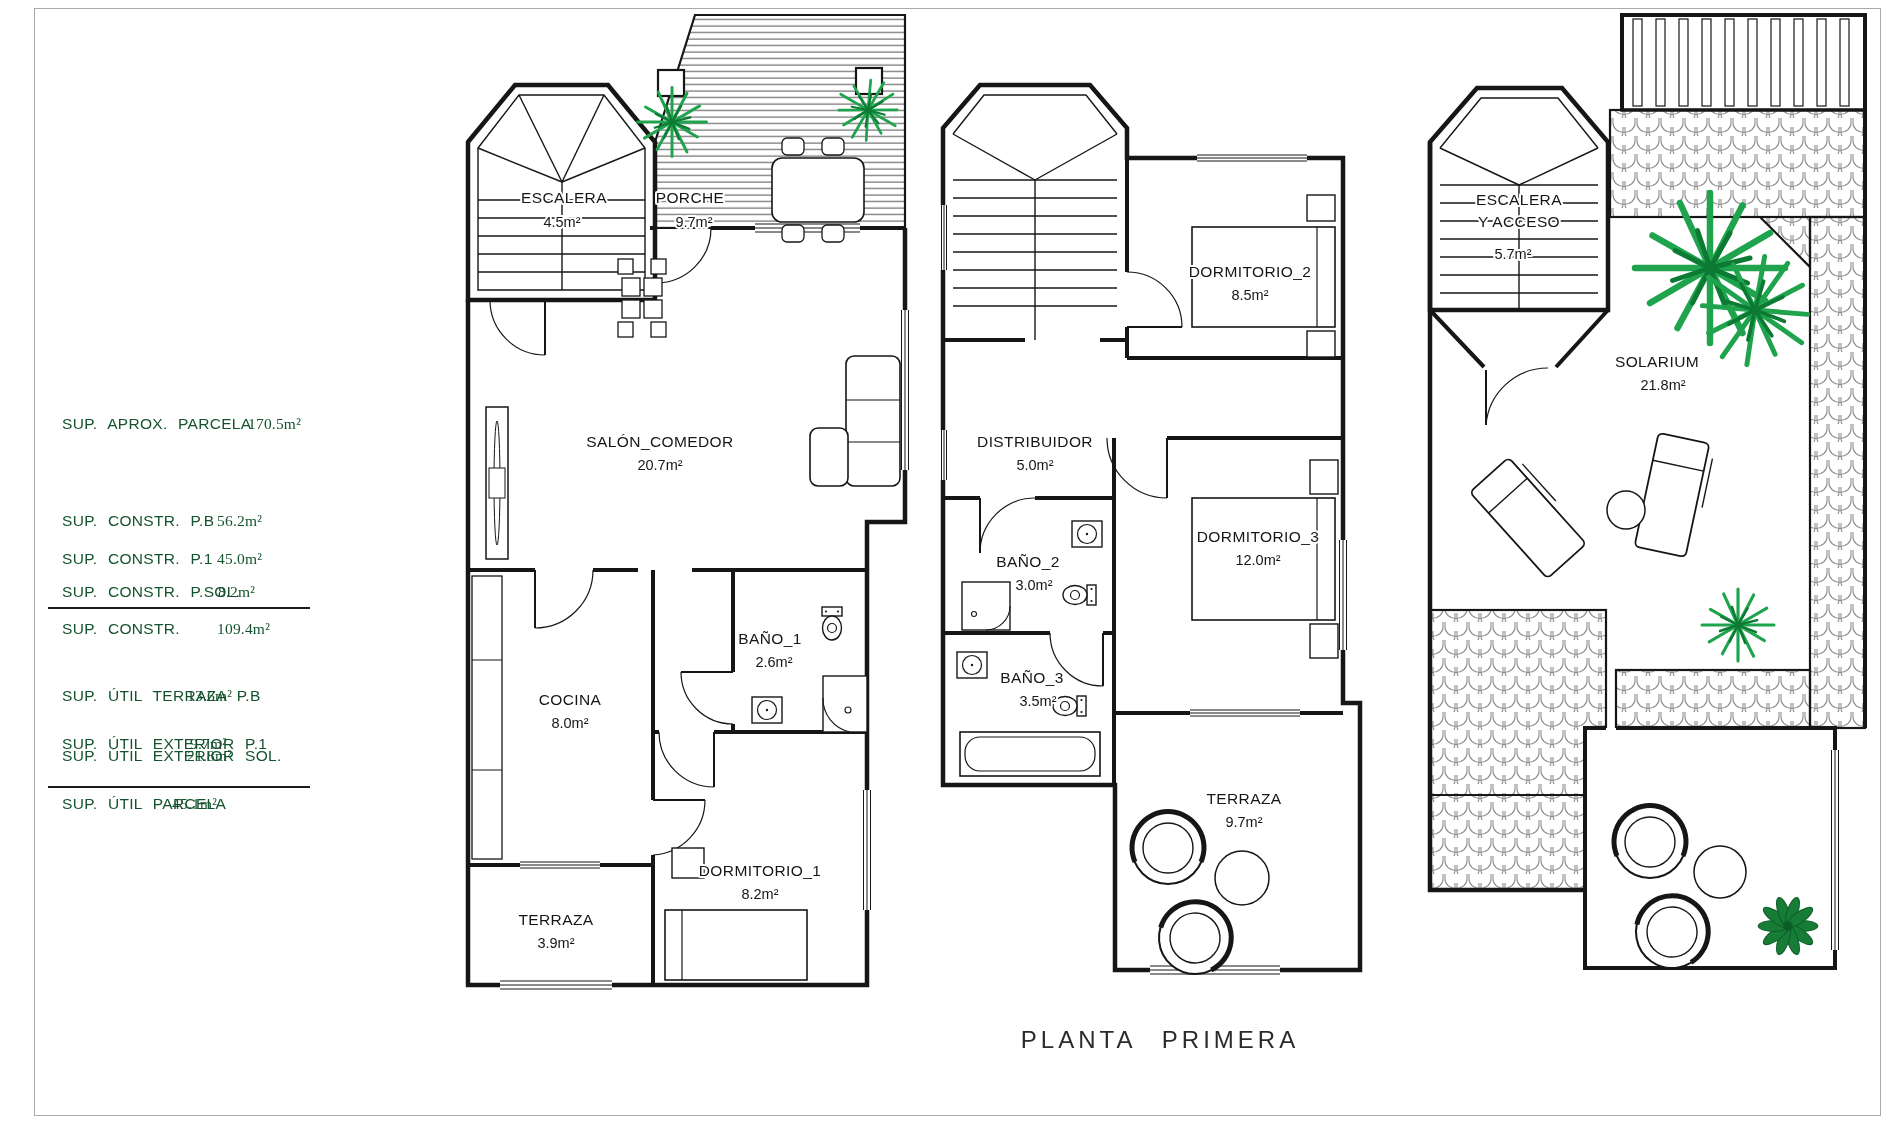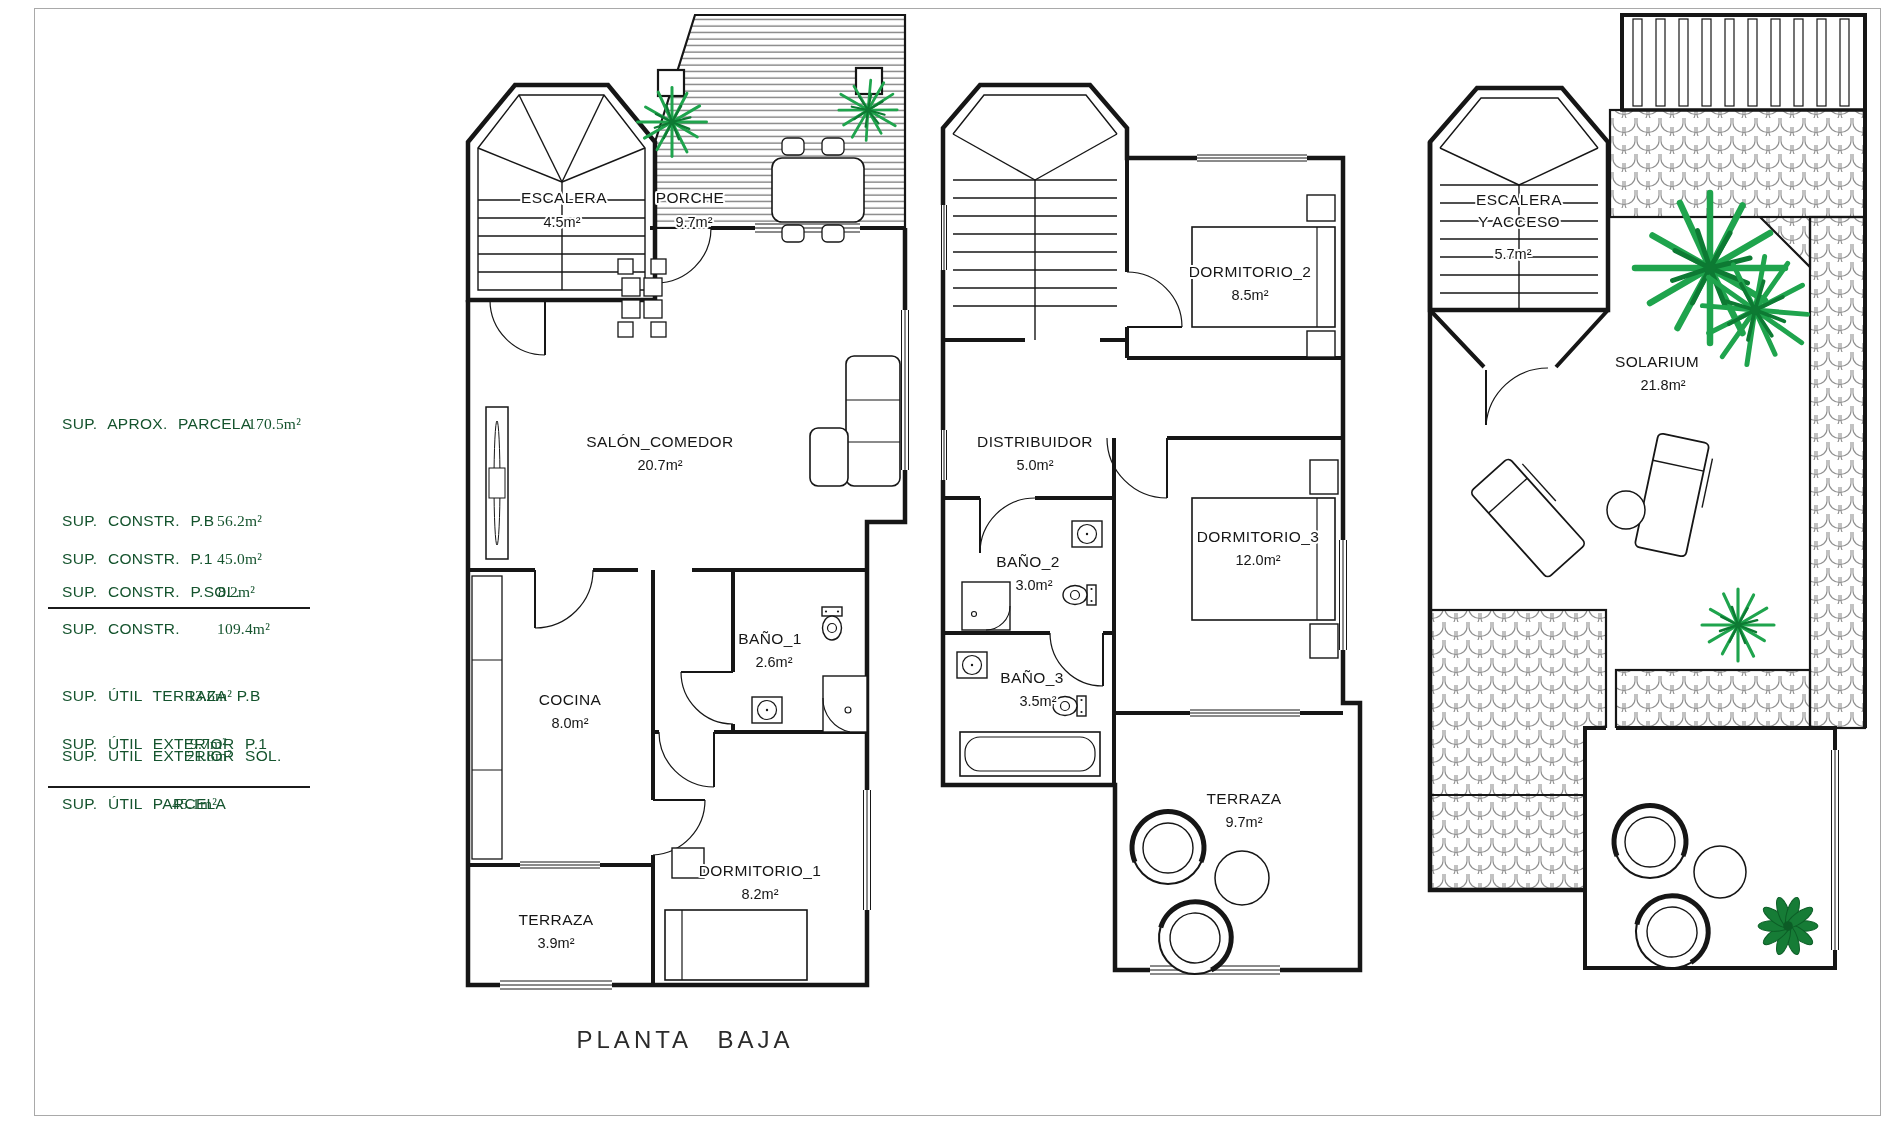--- a/index.html
+++ b/index.html
@@ -442,15 +442,15 @@
   <g text-anchor="middle">
     <text class="rname" x="99" y="195">ESCALERA</text>
     <text class="rname" x="99" y="217">Y ACCESO</text>
     <text class="rarea" x="93" y="249">5.7m²</text>
     <text class="rname" x="237" y="357">SOLARIUM</text>
     <text class="rarea" x="243" y="380">21.8m²</text>
   </g>
 </svg>
 </div>
 
-<div class="caption" style="left:460px;width:450px">PLANTA BAJA</div>
+<div class="caption" style="left:940px;width:440px">PLANTA PRIMERA</div>
 
 </div>
 
 </body></html>

